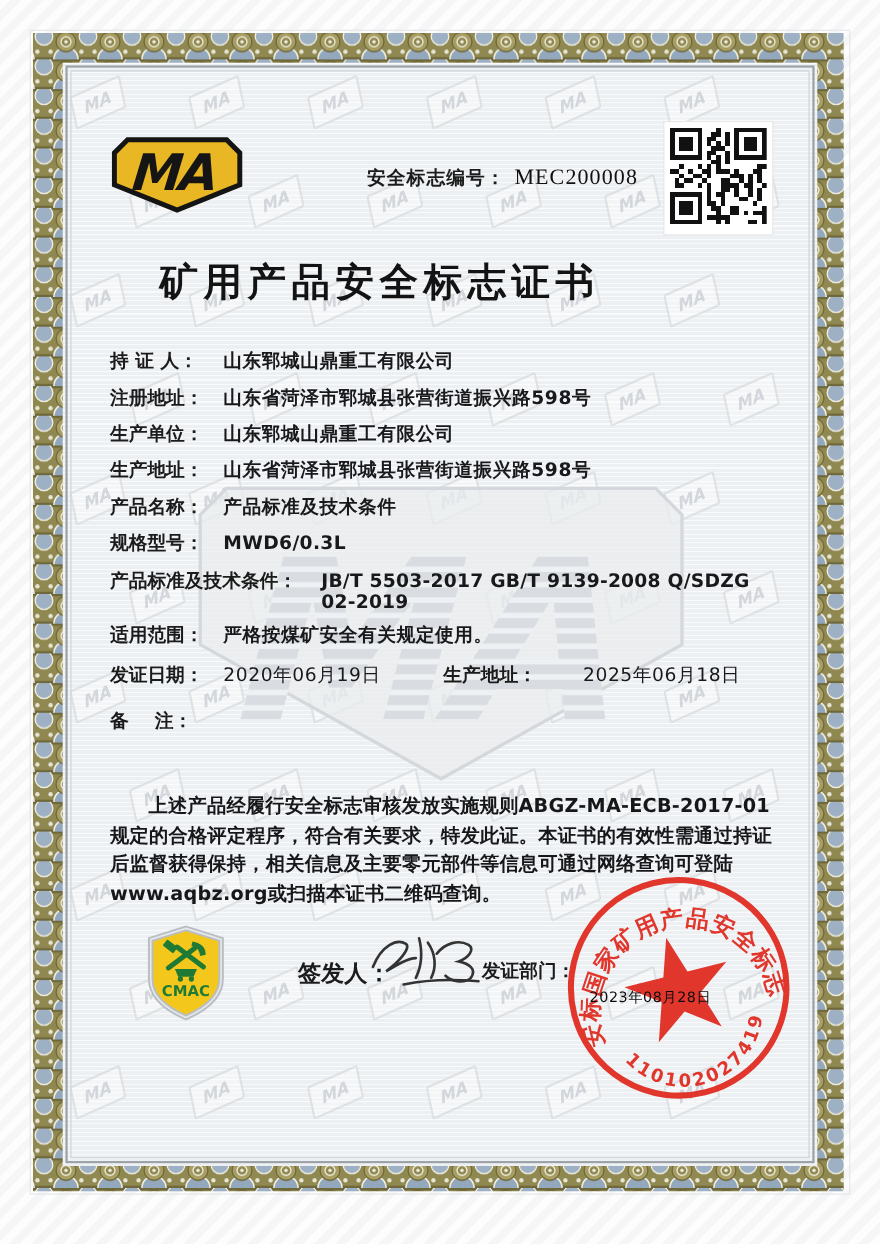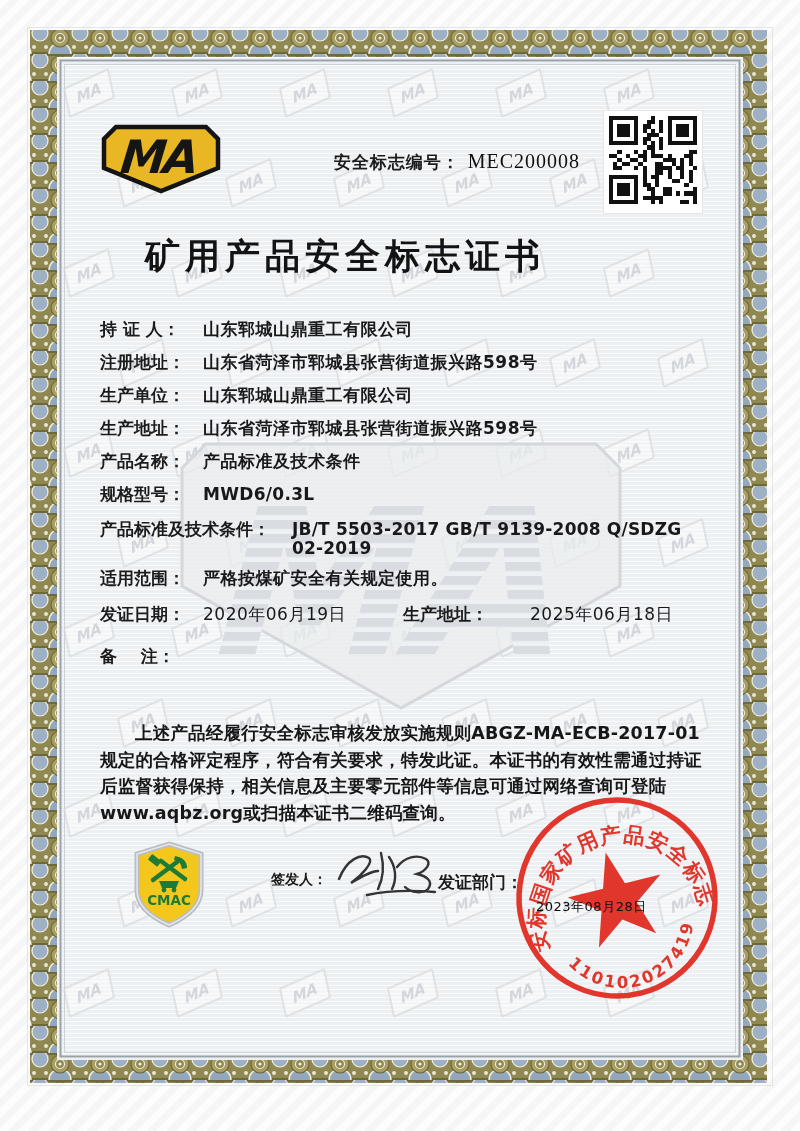--- a/index.html
+++ b/index.html
@@ -41,21 +41,21 @@
   .row-date .f-value.v1{flex:0 0 200px;font-weight:400;}
   .row-date .f-label.l2{flex:0 0 127px;}
   .row-date .f-value.v2{font-weight:500;}
   .row-note .f-value{flex:1;text-align:center;margin-right:90px;}
   .gap-s{margin-bottom:11px;margin-top:16px;} .gap-m{margin-bottom:17px;} .gap-l{margin-bottom:23px;}
   
   .para{position:absolute;left:100px;top:720px;width:604px;font-size:17.5px;line-height:26.5px;
       font-weight:600;color:#17171a;text-indent:2em;letter-spacing:.2px;}
   
   .cmac{position:absolute;left:131px;top:841px;}
-  .sign-label{position:absolute;left:271px;top:871px;font-weight:bold;font-size:14px;color:#1b1b1b;}
+  .sign-label{position:absolute;left:271px;top:871px;font-weight:bold;font-size:21px;color:#1b1b1b;}
   .signature{position:absolute;left:331px;top:843px;}
   .dept-label{position:absolute;left:438px;top:871px;font-weight:bold;font-size:17px;color:#1b1b1b;}
   .stamp{position:absolute;left:510px;top:791px;opacity:.94;}
   .stamp-date{position:absolute;left:536px;top:898px;font-size:13px;color:#0c0c0c;
       font-weight:500;letter-spacing:.5px;z-index:4;}
   .big-wm{position:absolute;left:176px;top:436px;z-index:1;}
 </style>
 </head>
 <body>
 

